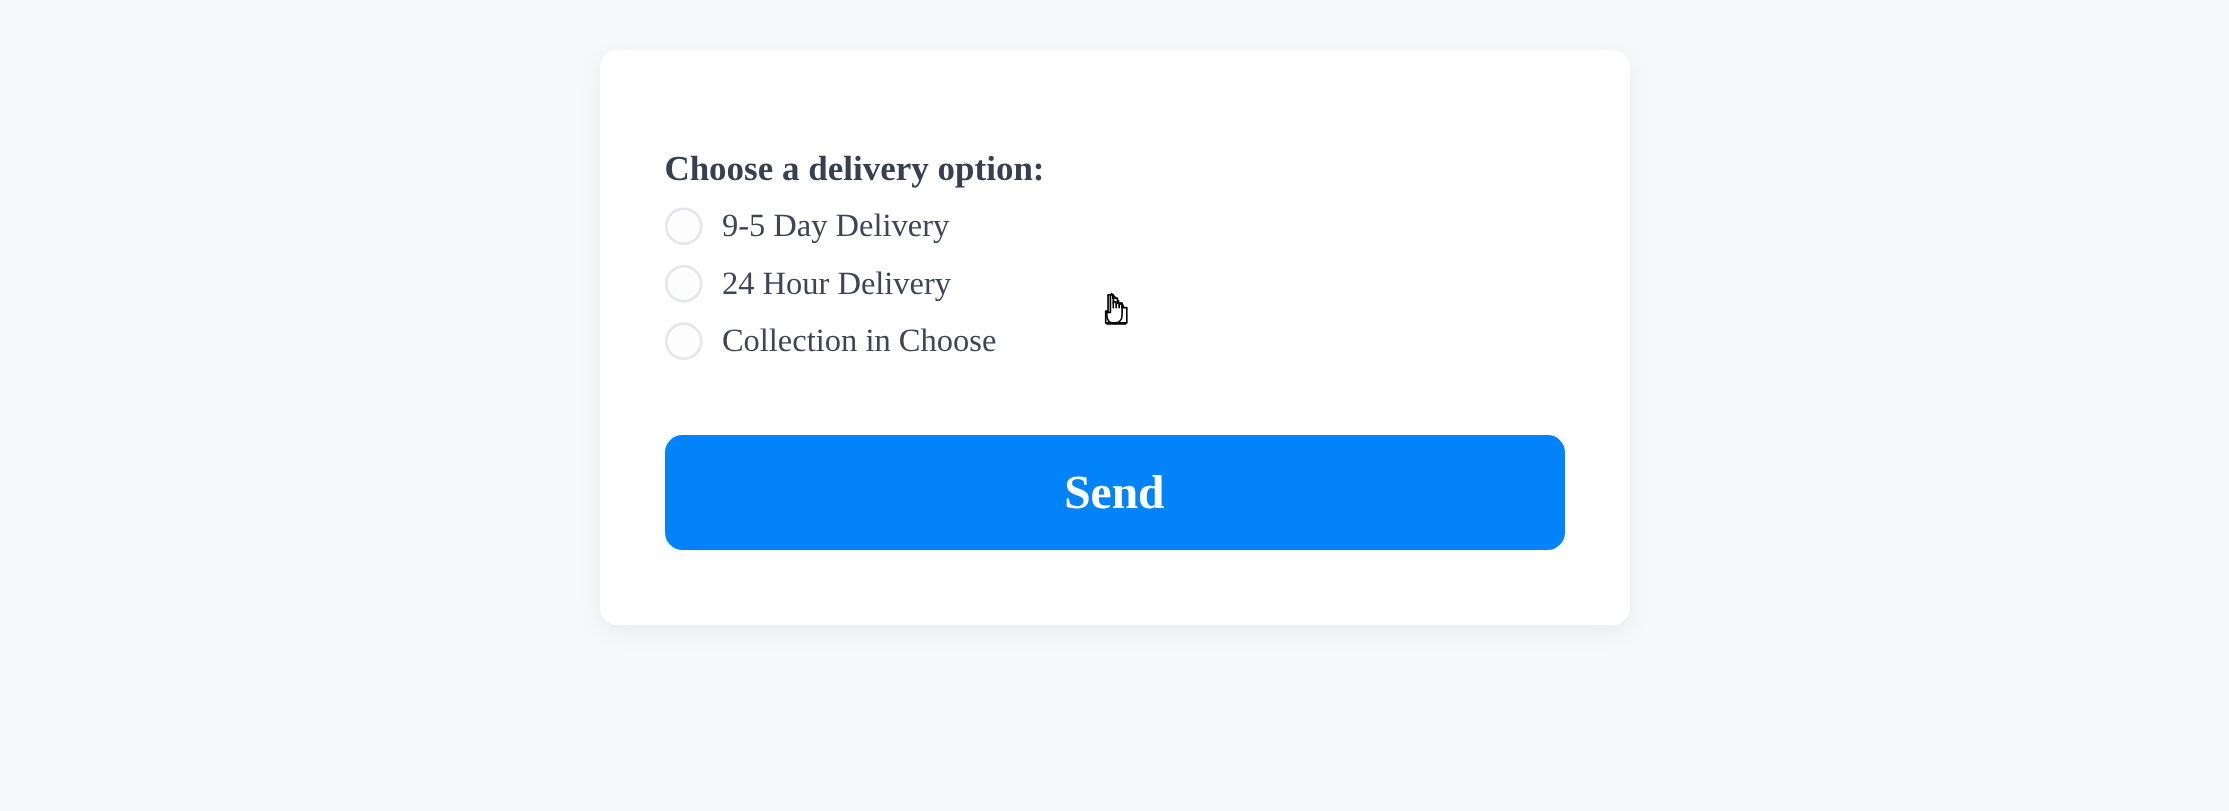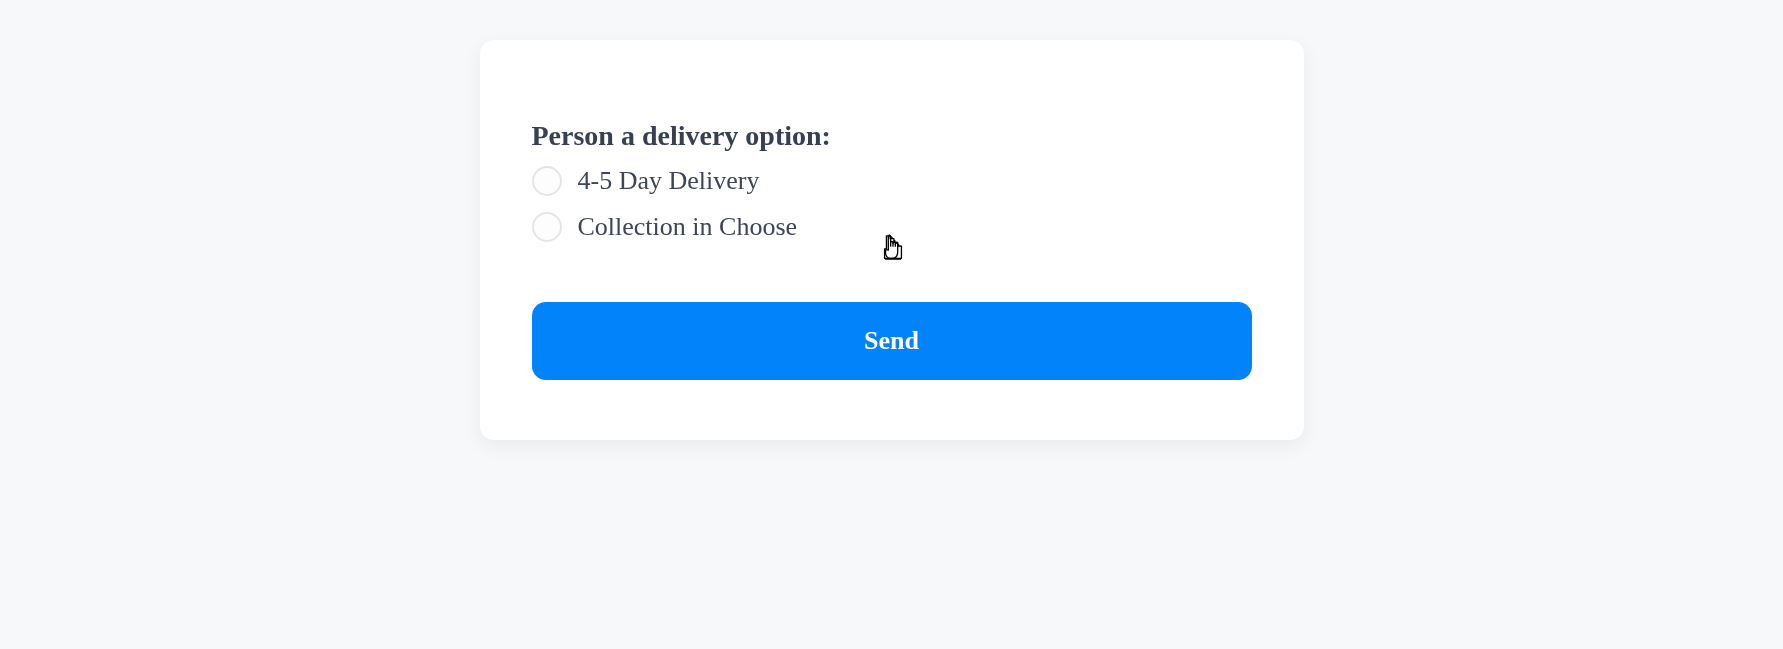--- a/index.html
+++ b/index.html
@@ -57,43 +57,47 @@
       font-family: Georgia, 'Times New Roman', serif;
       font-weight: 500;
     }
     .send-button {
       width: 100%;
       background: #0283f9;
       color: #ffffff;
       border: none;
       border-radius: 14px;
       padding: 24px 0;
-      font-size: 26px;
+      font-size: 38px;
       font-weight: 800;
       cursor: pointer;
       font-family: Georgia, 'Times New Roman', serif;
     }
     .cursor {
       position: absolute;
       left: 878px;
       top: 232px;
       width: 30px;
       height: 32px;
       pointer-events: none;
     }
   </style>
 </head>
 <body>
 
 <div class="card">
-  <div class="form-title">Person a delivery option:</div>
+  <div class="form-title">Choose a delivery option:</div>
   <div class="options">
     <label class="radio-row">
       <span class="radio-circle"></span>
-      <span class="radio-label">4-5 Day Delivery</span>
+      <span class="radio-label">9-5 Day Delivery</span>
+    </label>
+    <label class="radio-row">
+      <span class="radio-circle"></span>
+      <span class="radio-label">24 Hour Delivery</span>
     </label>
     <label class="radio-row">
       <span class="radio-circle"></span>
       <span class="radio-label">Collection in Choose</span>
     </label>
   </div>
   <button class="send-button">Send</button>
 </div>
 
 <svg class="cursor" viewBox="0 0 32 32">

